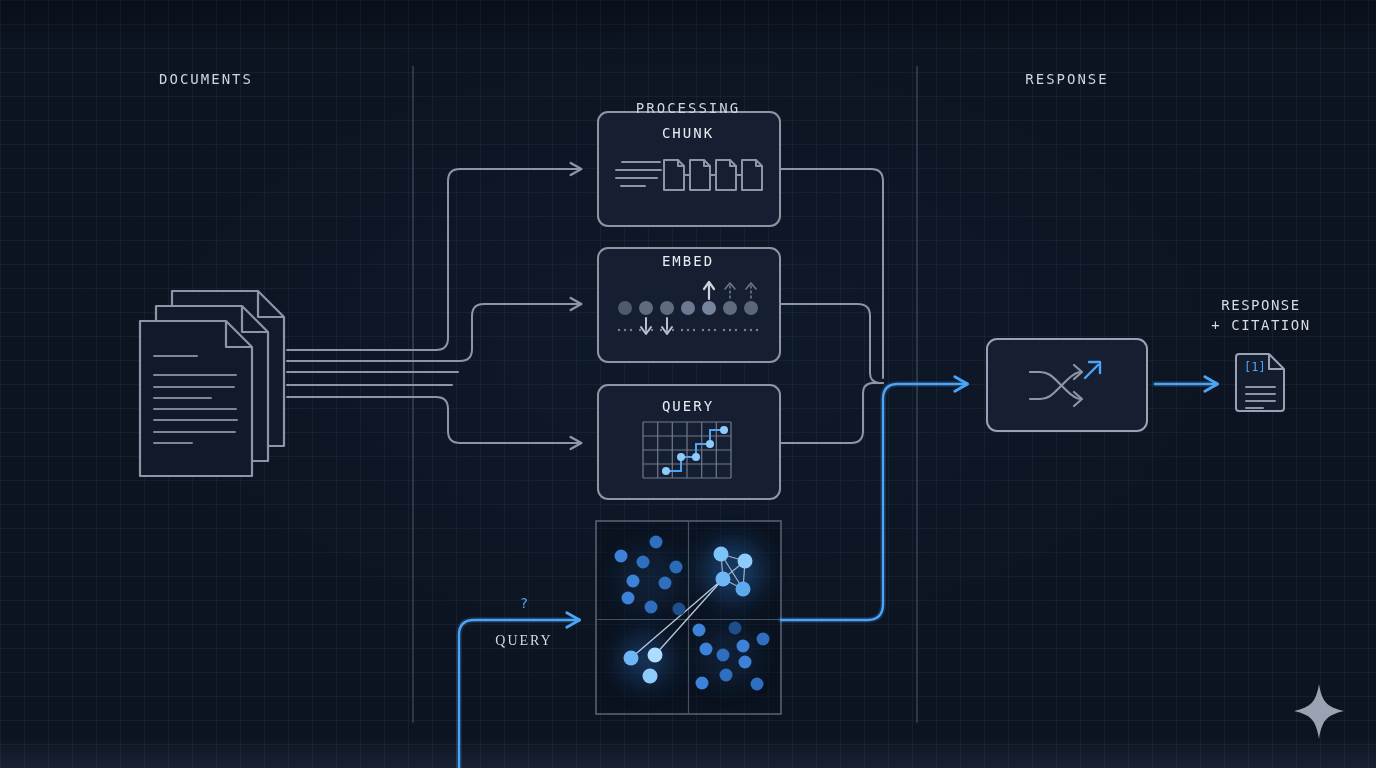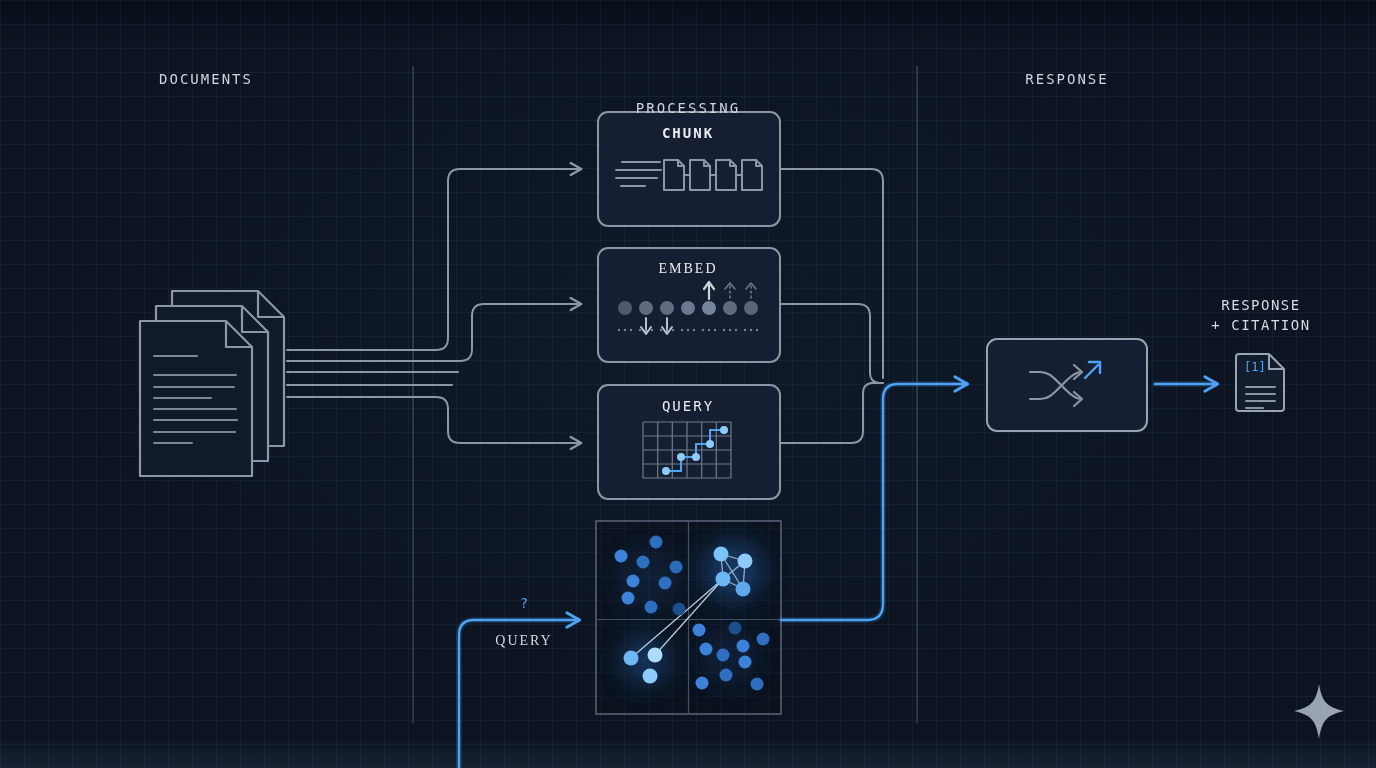--- a/index.html
+++ b/index.html
@@ -291,22 +291,22 @@
     </g>
   </g>
 
   <path d="M1319,684 C1322,702 1327,707 1344,711 C1327,715 1322,720 1319,739 C1316,720 1311,715 1294,711 C1311,707 1316,702 1319,684 Z" fill="#9aa3b2"></path>
 </svg>
 
 <div class="label col-label" style="left:206px;top:79px;">DOCUMENTS</div>
 <div class="label col-label" style="left:688px;top:96px;margin-top:12px;">PROCESSING</div>
 <div class="label col-label" style="left:1067px;top:79px;">RESPONSE</div>
 
-<div class="label box-label" style="left:688px;top:133px;font-weight:bold;">CHUNK</div>
-<div class="label box-label" style="left:688px;top:269px;font-family:Liberation Serif, serif;">EMBED</div>
+<div class="label box-label" style="left:688px;top:133px;">CHUNK</div>
+<div class="label box-label" style="left:688px;top:261px;">EMBED</div>
 <div class="label box-label" style="left:688px;top:406px;">QUERY</div>
 
 <div class="label blue-text" style="left:524px;top:603px;letter-spacing:0;">?</div>
 <div class="label" style="left:524px;top:641px;font-family:Liberation Serif, serif;">QUERY</div>
 
 <div class="label resp-label" style="left:1261px;top:305px;">RESPONSE</div>
 <div class="label resp-label" style="left:1261px;top:325px;">+ CITATION</div>
 <div class="cite-ref" style="left:1244px;top:360px;">[1]</div>
 
 <div class="vignette"></div>

